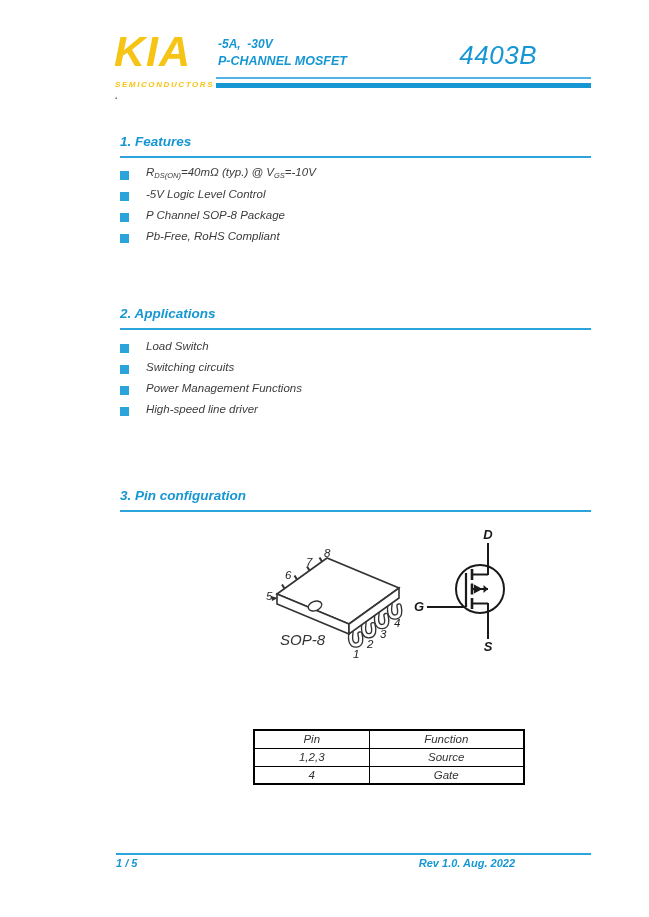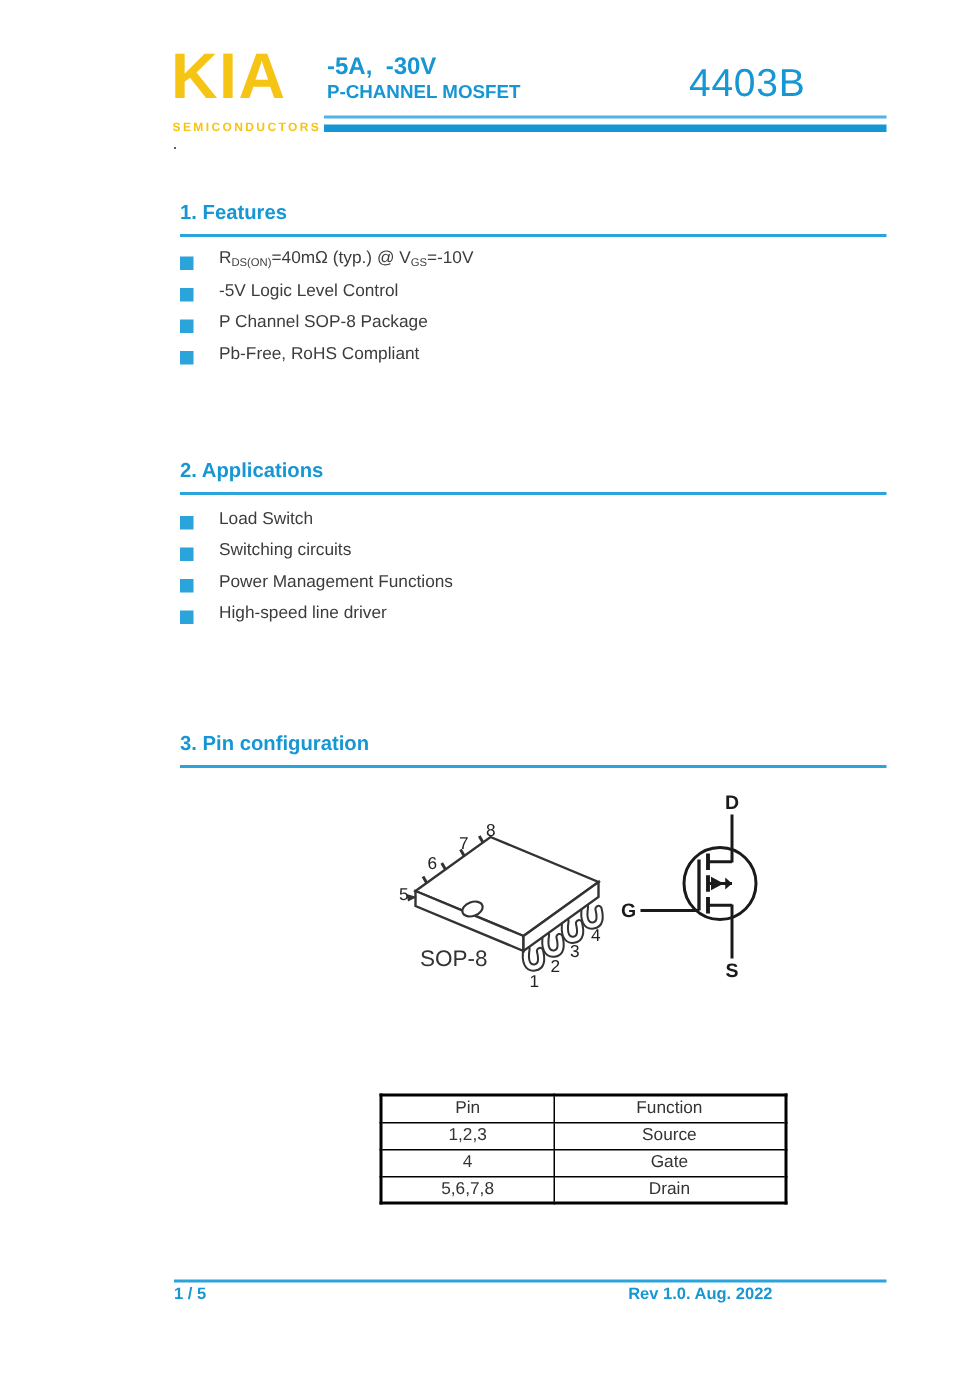--- a/index.html
+++ b/index.html
@@ -1,30 +1,30 @@
 <!DOCTYPE html>
 <html><head>
 <meta charset="utf-8">
 <style>
   * { margin:0; padding:0; box-sizing:border-box; }
   html,body { background:#ffffff; }
   body { font-family:"Liberation Sans", sans-serif; }
   .page {
     position:relative; width:533px; height:917px; background:#fff;
-    margin:0 auto; overflow:hidden;
+    margin:0 auto; overflow:hidden;font-style:italic;
   }
   .abs { position:absolute; }
 
   
   .logo-text { left:56px; top:28px; font-size:43px; font-weight:bold;
     color:#F6C414; letter-spacing:1px; line-height:46px; }
   .logo-sub { left:57px; top:80px; font-size:8px; font-weight:bold;
     color:#F6C414; letter-spacing:1.6px; }
   .subtitle { left:160px; top:37px; color:#1697D3; font-weight:bold; }
-  .subtitle .l1 { font-size:16px; line-height:15px; white-space:pre; }
+  .subtitle .l1 { font-size:12px; line-height:15px; white-space:pre; }
   .subtitle .l2 { font-size:12.5px; line-height:18px;text-align:center; }
   .part-number { top:40px; right:54px; font-size:26px; color:#1697D3;
     font-weight:normal; letter-spacing:0.5px; }
   .rule-thin  { left:158px; top:77px; width:440px; height:2px; background:#4FB4E3; }
   .rule-thick { left:158px; top:83px; width:449px; height:5px; background:#1697D3; }
   .stray-dot { left:57px; top:88px; font-size:12px; color:#444; }
 
   
   .sec-head { left:62px; font-size:13.5px; font-weight:bold; color:#1697D3; }
   .sec-rule { left:62px; width:542px; height:1.5px; background:#2BA3DB; }
@@ -208,24 +208,20 @@
       <th class="c-fn">Function</th>
     </tr>
     <tr>
       <td>1,2,3</td>
       <td>Source</td>
     </tr>
     <tr>
       <td>4</td>
       <td>Gate</td>
     </tr>
-    <tr>
-      <td>5,6,7,8</td>
-      <td>Drain</td>
-    </tr>
   </tbody>
     </table>
 
   <div class="abs footer-rule"></div>
   <div class="abs footer-page">1 / 5</div>
   <div class="abs footer-rev">Rev 1.0. Aug. 2022</div>
 
 </div>
 
 </body></html>

